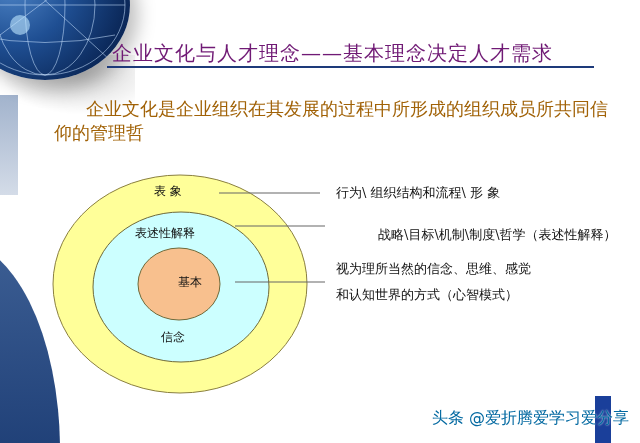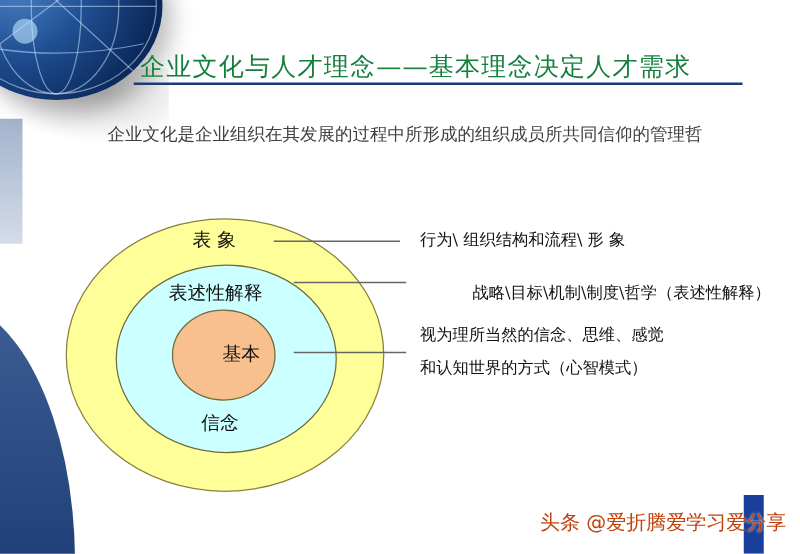--- a/index.html
+++ b/index.html
@@ -25,48 +25,48 @@
     background: linear-gradient(to bottom, #8aa0c0, #c9d3e2);
     opacity: 0.8;
   }
   .left-swoosh {
     position: absolute; left: -150px; top: 240px; width: 210px; height: 420px;
     border-radius: 50%;
     background: linear-gradient(to bottom, #3d5f94, #1a3a72 60%, #13306a);
   }
   .title {
     position: absolute; left: 112px; top: 40px;
-    font-size: 20px; color: #15803d; letter-spacing: 1px;
+    font-size: 20px; color: #701a75; letter-spacing: 1px;
     font-family: "DejaVu Serif", "Liberation Serif", serif;
     white-space: nowrap;
   }
   .title-rule {
     position: absolute; left: 107px; top: 66px; width: 487px; height: 2px;
     background: #1d3a7a;
   }
   .intro {
     position: absolute; left: 54px; top: 97px; width: 560px;
-    font-size: 14px; line-height: 24px; color: #404040;
-    font-family: Liberation Mono, monospace;
+    font-size: 18px; line-height: 24px; color: #a16207;
+    font-family: Liberation Sans, sans-serif;
     text-indent: 32px;
   }
   .diagram { position: absolute; left: 0; top: 0; width: 640px; height: 443px; }
   .ring-label {
-    position: absolute; font-size: 15px; color: #111;
+    position: absolute; font-size: 12px; color: #111;
     font-family: "DejaVu Serif", "Liberation Serif", serif;
     white-space: nowrap;
   }
   .desc {
     position: absolute; font-size: 13px; color: #111; line-height: 22px;
     font-family: "DejaVu Serif", "Liberation Serif", serif;
     white-space: nowrap;
     text-align: right;
   }
   .watermark {
-    position: absolute; left: 432px; top: 408px; font-size: 16px; color: #c2410c;
+    position: absolute; left: 432px; top: 408px; font-size: 16px; color: #0369a1;
     white-space: nowrap; text-shadow: 0 0 2px #fff;
   }
   .page-tab {
     position: absolute; left: 595px; top: 396px; width: 16px; height: 47px;
     background: #1a3f9a;
   }
 </style>
 </head>
 <body>
 

